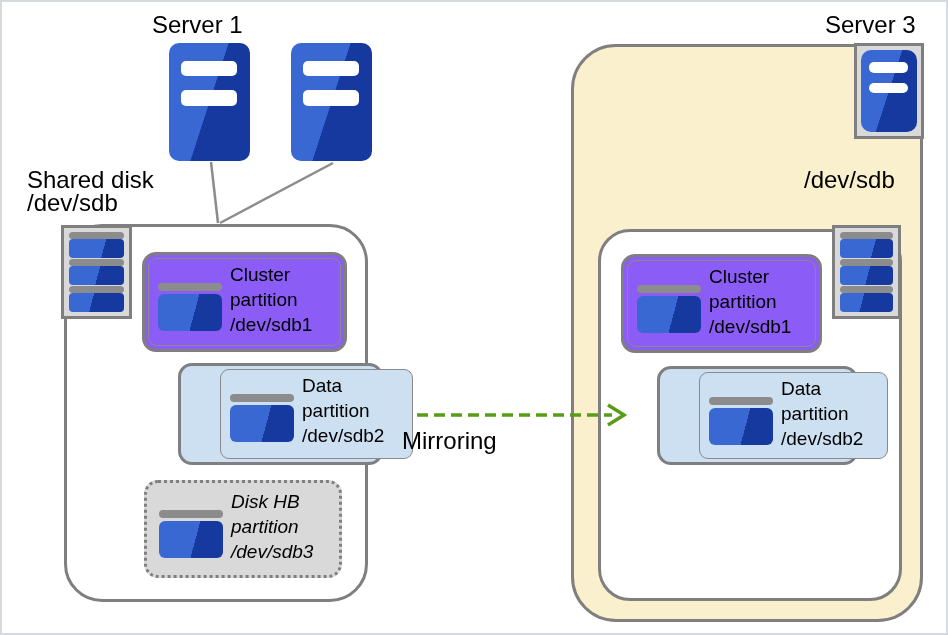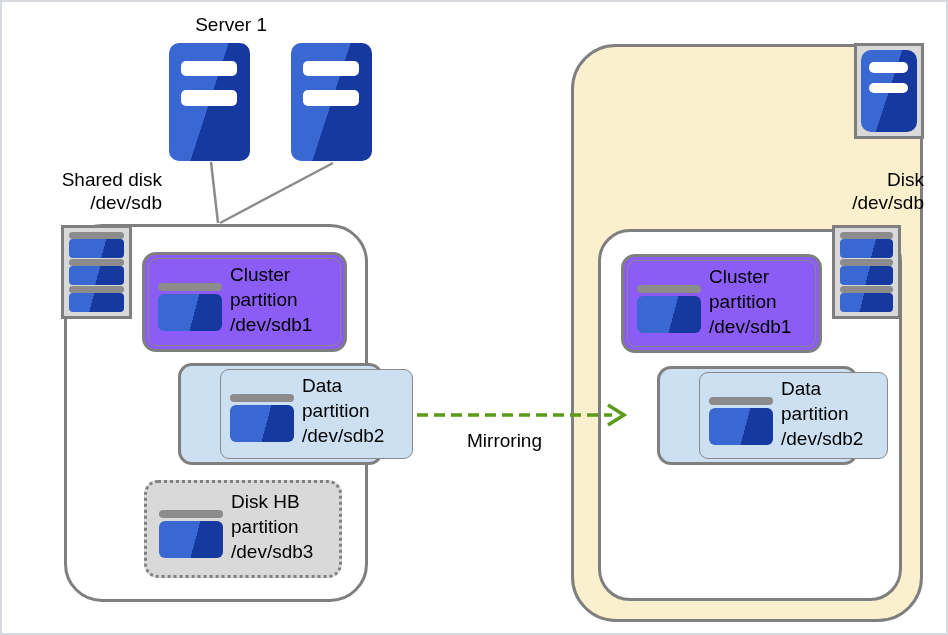--- a/index.html
+++ b/index.html
@@ -1,21 +1,21 @@
 <!DOCTYPE html>
 <html><head>
 <meta charset="utf-8">
 <style>
   html,body { margin:0; padding:0; background:#fff; }
   .canvas {
     position:relative; width:948px; height:635px; box-sizing:border-box;
     background:#ffffff; border:2px solid #d6d9de; overflow:hidden;
     font-family:"Liberation Sans", sans-serif; color:#000;
   }
-  .lbl { position:absolute; font-size:19px; line-height:23px; text-align:right; white-space:nowrap; }
+  .lbl { position:absolute; font-size:24px; line-height:23px; text-align:left; white-space:nowrap; }
   .lbl span { display:block; }
 
   
   .rcontainer { position:absolute; box-sizing:border-box; border:3px solid #7f7f7f; }
   .c-left  { left:62px;  top:222px; width:304px; height:378px; background:#ffffff; border-radius:38px; }
   .c-tan   { left:569px; top:42px;  width:352px; height:578px; background:#faf0cd; border-radius:45px; }
   .c-rightwhite { left:596px; top:227px; width:304px; height:372px; background:#ffffff; border-radius:32px; }
 
   
   .server-icon { position:absolute; border-radius:10px;
@@ -41,21 +41,21 @@
 
   
   .pbox { position:absolute; box-sizing:border-box; border:3px solid #7f7f7f;
     border-radius:14px; padding:3px; }
   .pbox .inner { box-sizing:border-box; width:100%; height:100%;
     border:1.5px solid #8a8a8a; border-radius:9px; position:relative; }
   .pbox.dotted { border-style:dotted; background:#d9d9d9; }
   .pbox.dotted .inner { border:none; }
   .fill-cream, .fill-cream .inner { background:#8b5cf6; }
   .fill-blue,  .fill-blue  .inner { background:#cce0f2;margin-left:36px; }
-  .fill-gray,  .fill-gray  .inner { background:#d9d9d9; }
+  .fill-gray,  .fill-gray  .inner { background:#d9d9d9;font-style:italic; }
 
   .picon { position:absolute; left:9px; top:24px; width:64px; }
   .picon .ptop { height:8px; background:#8c8c8c; border-radius:4px; margin-bottom:3px; }
   .picon .pbody { height:37px; border-radius:6px;
     background:linear-gradient(105deg,#3a68d3 56%,#16399f 56%); }
   .ptext { position:absolute; left:81px; top:3px; font-size:19px; line-height:25px; }
   .ptext span { display:block; }
 
   svg.overlay { position:absolute; left:0; top:0; pointer-events:none; }
 </style>
@@ -71,20 +71,23 @@
   <svg class="overlay" width="948" height="635">
     <line x1="209" y1="160" x2="216" y2="221" stroke="#8c8c8c" stroke-width="2.5"></line>
     <line x1="331" y1="161" x2="218" y2="221" stroke="#8c8c8c" stroke-width="2.5"></line>
     <line x1="347" y1="413" x2="610" y2="413" stroke="#5a9b19" stroke-width="3.5" stroke-dasharray="11 6"></line>
     <polyline points="606,403 622,413 606,423" fill="none" stroke="#5a9b19" stroke-width="3.5"></polyline>
   </svg>
 
   <div class="lbl" style="left:150px; top:11px; width:115px;">
     <span>Server 1</span>
   </div>
+  <div class="lbl" style="left:823px; top:11px; width:110px;">
+    <span>Server 3</span>
+  </div>
 
   <div class="server-icon" style="left:167px; top:41px; width:81px; height:118px;">
     <div class="sbar b1"></div>
     <div class="sbar b2"></div>
   </div>
   <div class="server-icon" style="left:289px; top:41px; width:81px; height:118px;">
     <div class="sbar b1"></div>
     <div class="sbar b2"></div>
   </div>
   <div class="server-frame">
@@ -92,21 +95,20 @@
       <div class="sbar b1"></div>
       <div class="sbar b2"></div>
     </div>
   </div>
 
   <div class="lbl" style="left:25px; top:166px; width:135px;">
     <span>Shared disk</span>
     <span>/dev/sdb</span>
   </div>
   <div class="lbl" style="left:802px; top:166px; width:120px;">
-    <span>Disk</span>
     <span>/dev/sdb</span>
   </div>
 
   <div class="disk-box" style="left:59px; top:223px; width:71px; height:94px;">
     <div class="tray"></div>
     <div class="platter p1"></div>
     <div class="tray"></div>
     <div class="platter p2"></div>
     <div class="tray"></div>
     <div class="platter p3"></div>

